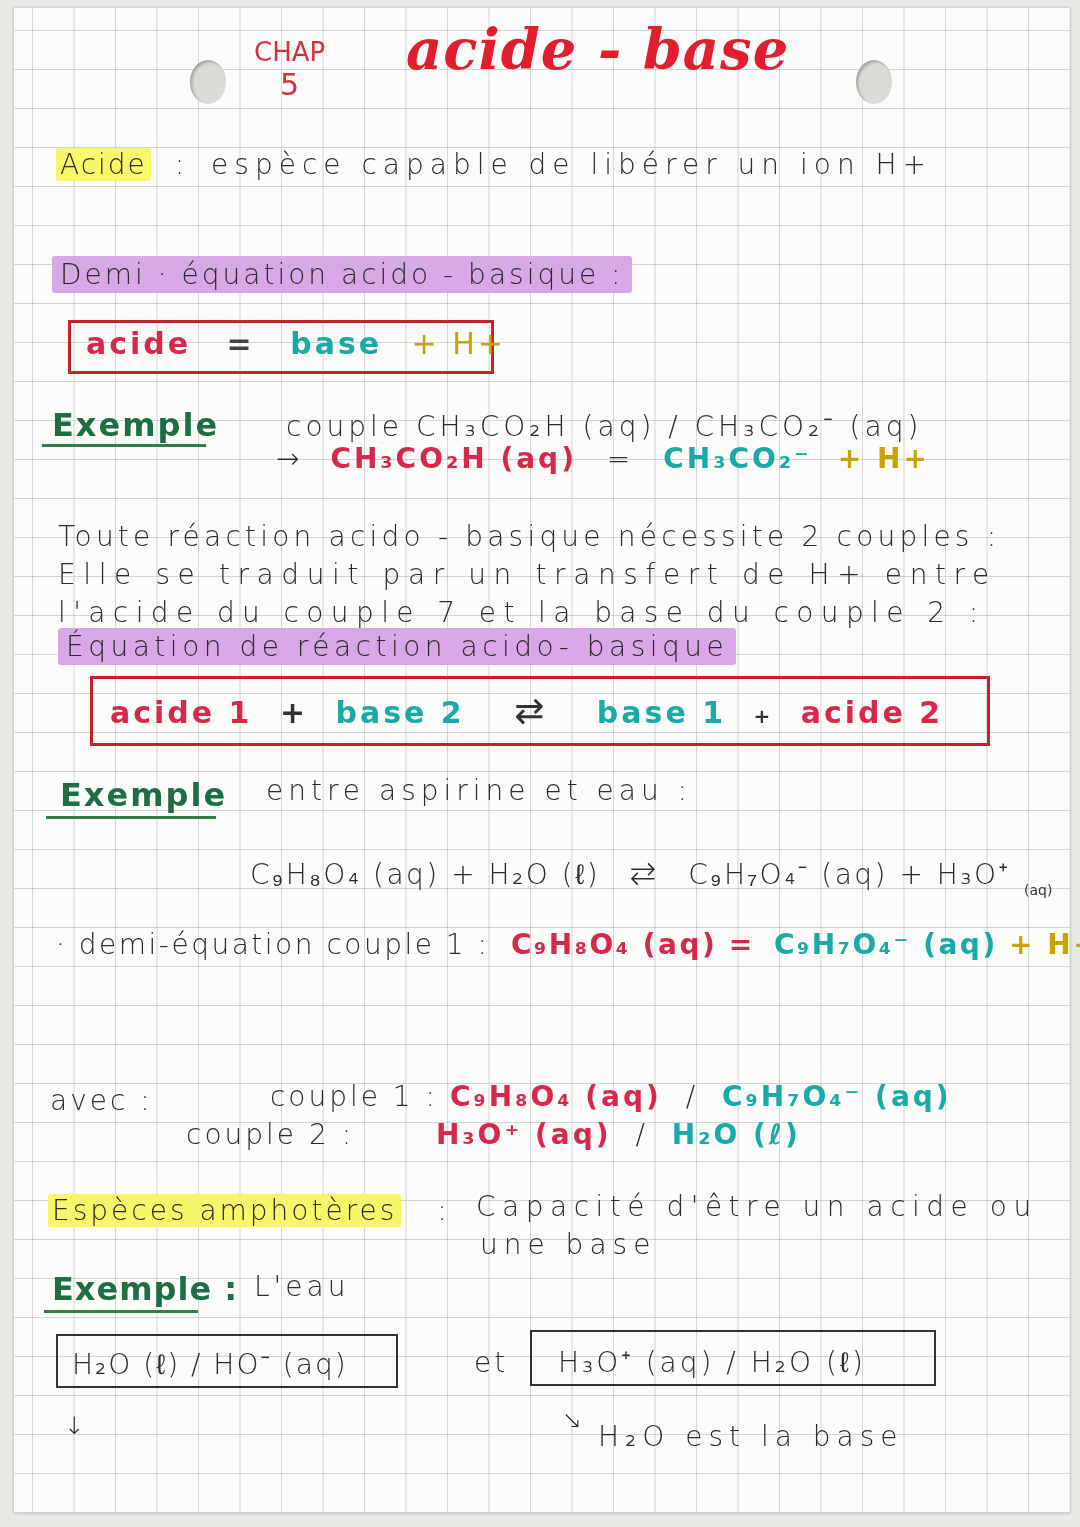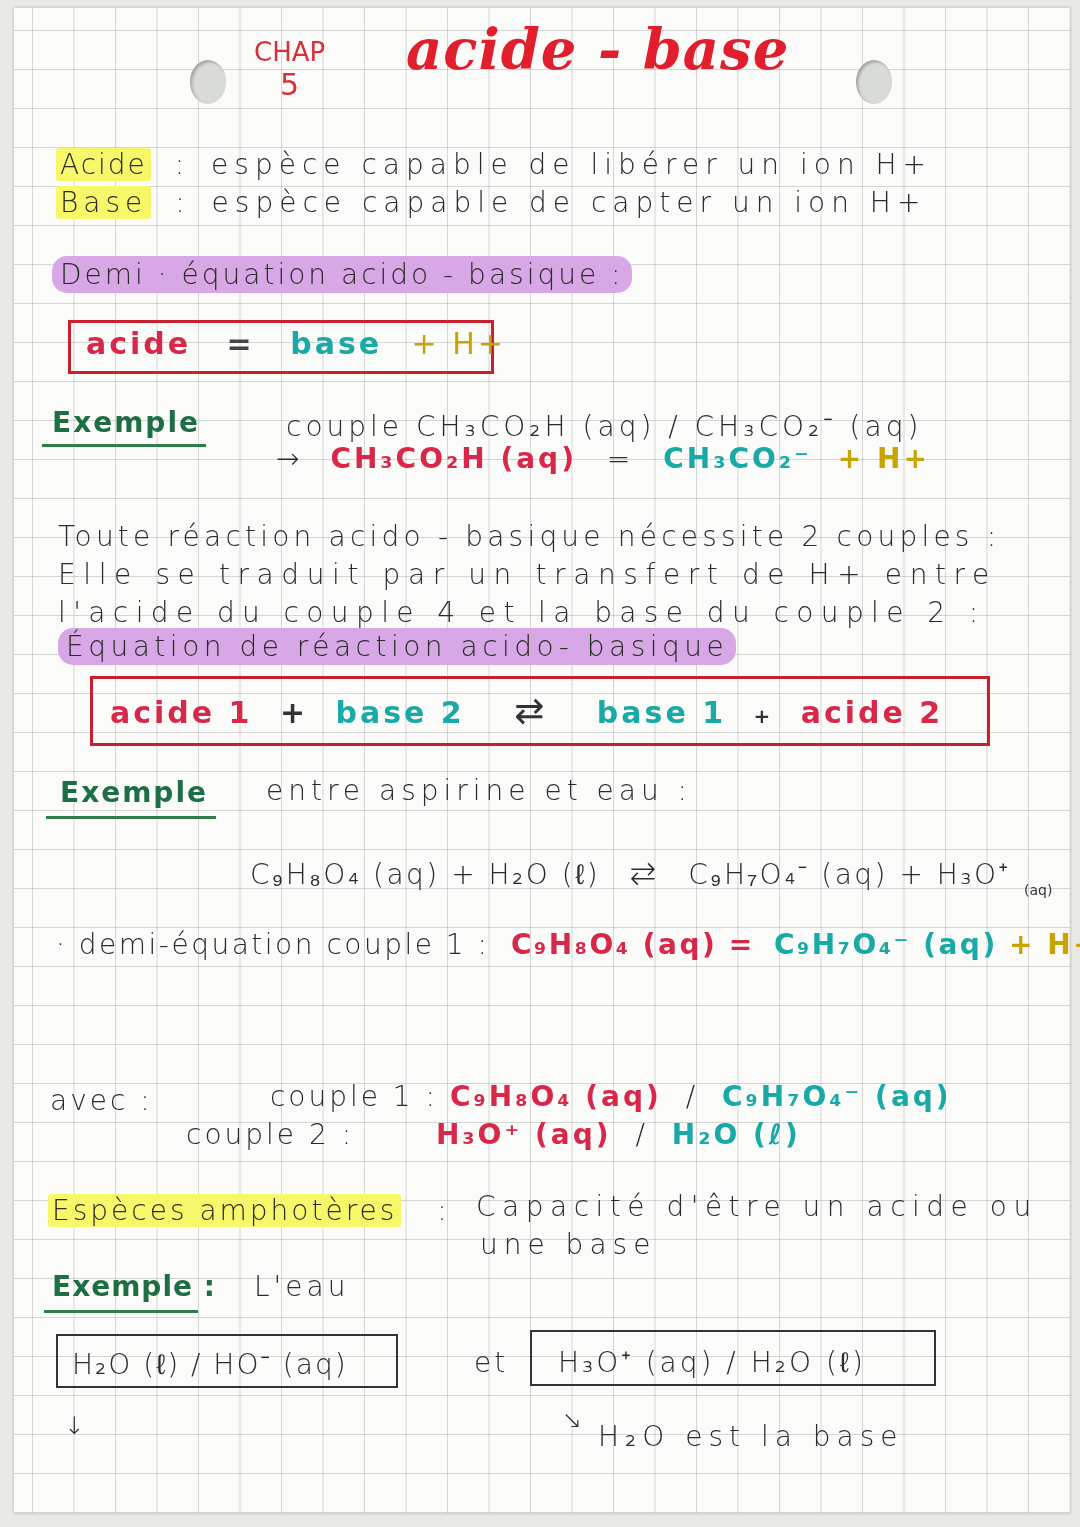--- a/index.html
+++ b/index.html
@@ -23,22 +23,22 @@
   .hole {
     position: absolute; width: 36px; height: 44px; border-radius: 50%;
     background: #d8dbd6; box-shadow: inset 2px 2px 3px rgba(0,0,0,0.25);
   }
   .title {
     color: #e01e2d; font-family: "DejaVu Serif", serif; font-style: italic;
     font-size: 56px; font-weight: bold; letter-spacing: 1px;
   }
   .chap { color: #d6303a; font-size: 26px; text-align: center; line-height: 1.15; }
   .hl-yellow { background: #f6f86a; padding: 0 4px; border-radius: 3px; }
-  .hl-purple { background: #d8a8e6; padding: 2px 8px; border-radius: 15px; }
-  .green { color: #1e6e44; font-weight: bold; font-size: 28px; letter-spacing: 2px; }
+  .hl-purple { background: #d8a8e6; padding: 2px 8px; border-radius: 3px; }
+  .green { color: #1e6e44; font-weight: bold; font-size: 32px; letter-spacing: 2px; }
   .green-ul { position: absolute; height: 3px; background: #2e7d4a; }
   .red { color: #d8284a; }
   .teal { color: #19a9a6; }
   .yel { color: #c9a400; }
   .bold { font-weight: bold; margin-top: 20px; }
   .box-red { position: absolute; border: 3px solid #c8202c; }
   .box-black { position: absolute; border: 2.5px solid #333; }
   .eq { font-size: 30px; font-weight: bold; letter-spacing: 3px; }
 </style>
 </head>
@@ -53,25 +53,20 @@
     <div>CHAP</div>
     <div style="font-size:30px;">5</div>
   </div>
   <div class="abs title" style="left:392px; top:8px;">acide - base</div>
 
   <div class="abs hw" style="left:42px; top:140px;">
     <span class="hl-yellow" style="letter-spacing:2px;">Acide</span>
     <span style="margin:0 12px;">:</span>
     <span style="letter-spacing:6px;">espèce capable de libérer un ion H+</span>
   </div>
-  <div class="abs hw" style="left:42px; top:178px;">
-    <span class="hl-yellow" style="letter-spacing:5px;">Base</span>
-    <span style="margin:0 12px;">:</span>
-    <span style="letter-spacing:6px;">espèce capable de capter un ion H+</span>
-  </div>
 
   <div class="abs hw" style="left:38px; top:250px;">
     <span class="hl-purple" style="letter-spacing:3px;">Demi · équation acido - basique :</span>
   </div>
 
   <div class="box-red" style="left:54px; top:312px; width:420px; height:48px;"></div>
   <div class="abs eq" style="left:72px; top:318px;">
     <span class="red">acide</span>
     <span style="margin:0 22px; color:#444;">=</span>
     <span class="teal">base</span>
@@ -84,21 +79,21 @@
   <div class="abs hw" style="left:262px; top:434px;">
     <span style="margin-right:16px;">→</span>
     <span class="red bold">CH₃CO₂H (aq)</span>
     <span style="margin:0 18px;">=</span>
     <span class="teal bold">CH₃CO₂⁻</span>
     <span class="yel bold" style="margin-left:14px;">+ H+</span>
   </div>
 
   <div class="abs hw" style="left:44px; top:512px; letter-spacing:4.2px;">Toute réaction acido - basique nécessite 2 couples :</div>
   <div class="abs hw" style="left:44px; top:550px; letter-spacing:7.6px;">Elle se traduit par un transfert de H+ entre</div>
-  <div class="abs hw" style="left:44px; top:588px; letter-spacing:7.4px;">l'acide du couple 4 et la base du couple 2 :</div>
+  <div class="abs hw" style="left:44px; top:588px; letter-spacing:7.4px;">l'acide du couple 7 et la base du couple 2 :</div>
   <div class="abs hw" style="left:44px; top:622px;">
     <span class="hl-purple" style="letter-spacing:4.5px;">Équation de réaction acido- basique</span>
   </div>
 
   <div class="box-red" style="left:76px; top:668px; width:894px; height:64px;"></div>
   <div class="abs eq" style="left:96px; top:682px;">
     <span class="red">acide 1</span>
     <span style="margin:0 14px; color:#333;">+</span>
     <span class="teal">base 2</span>
     <span style="margin:0 36px; color:#333; font-weight:normal; font-size:36px;">⇄</span>

